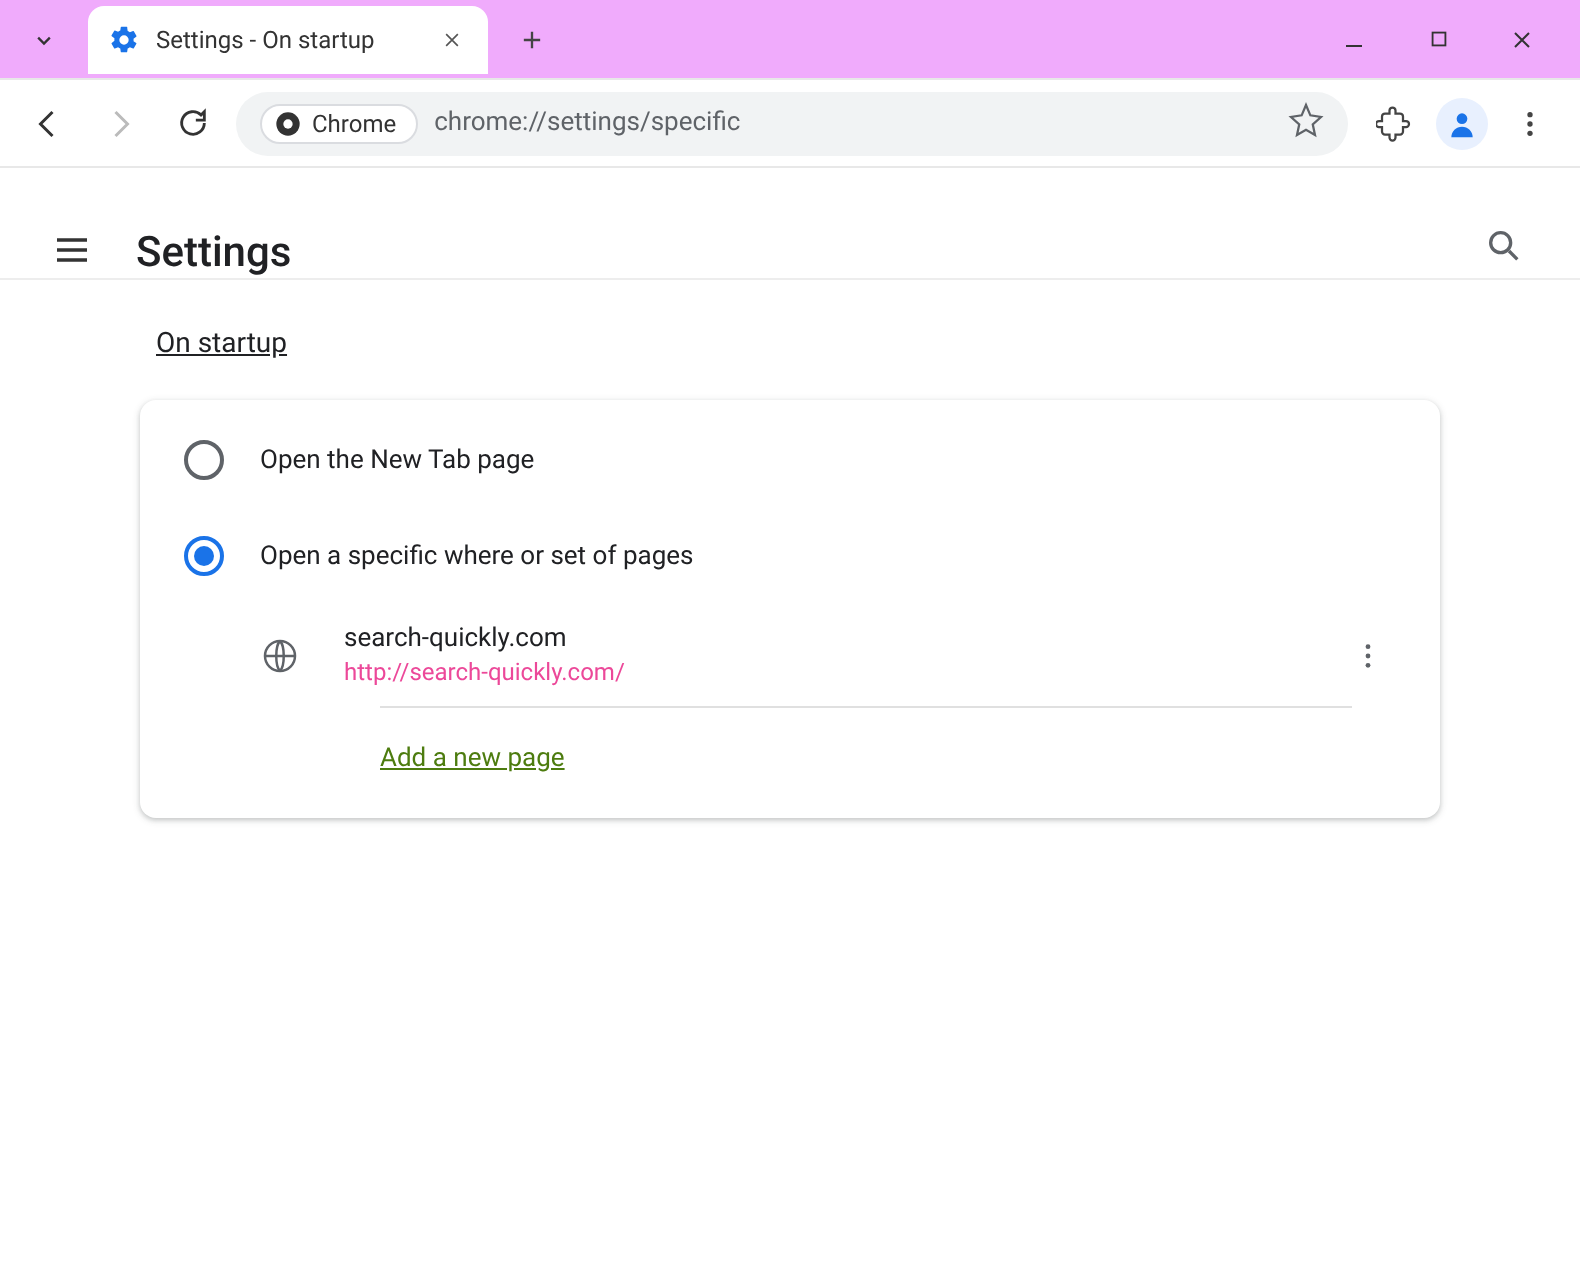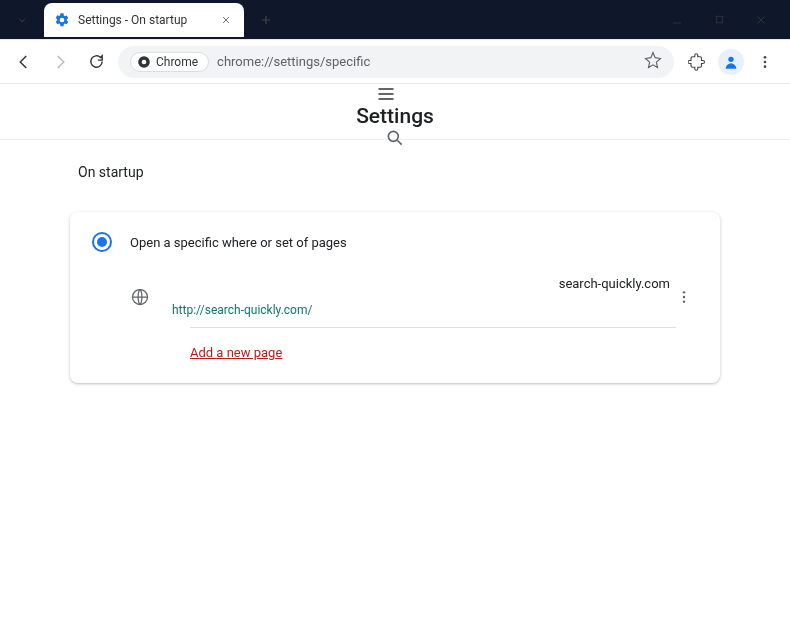--- a/index.html
+++ b/index.html
@@ -7,21 +7,21 @@
       font-family: "Segoe UI", Roboto, Arial, sans-serif;
       background: #fff;
       width: 790px;
       height: 639px;
       overflow: hidden;
       position: relative;
     }
     
     .titlebar {
       height: 40px;
-      background: #0f172a;
+      background: #f0abfc;
       display: flex;
       align-items: center;
       border-bottom: 1px solid #e8e8e8;
     }
     .tab-dropdown {
       width: 32px;
       height: 30px;
       display: flex;
       align-items: center;
       justify-content: center;
@@ -163,24 +163,23 @@
       display: flex;
       align-items: center;
       justify-content: center;
       color: #1a73e8;
       cursor: pointer;
     }
     
     .settings-header {
       height: 56px;
       display: flex;
-      align-items: center;
-      padding: 0 11px;
+      align-items: flex-end;
+      padding: 0 22px;
       border-bottom: 1px solid #ededed;
-      flex-direction: column;
     }
     .hamburger {
       width: 28px;
       height: 28px;
       display: flex;
       align-items: center;
       justify-content: center;
       cursor: pointer;
       color: #333;
       margin-right: 18px;
@@ -200,22 +199,23 @@
       cursor: pointer;
       color: #5f6368;
     }
     
     .content {
       padding: 24px 70px;
     }
     .section-title {
       font-size: 14px;
       color: #202124;
-      margin-bottom: 32px;
+      margin-bottom: 20px;
       padding-left: 8px;
+      text-decoration: underline;
     }
     .card {
       background: #fff;
       border-radius: 8px;
       box-shadow: 0 1px 2px rgba(60,64,67,.2), 0 1px 3px 1px rgba(60,64,67,.1);
       padding: 6px 0 8px 0;
     }
     .radio-row {
       display: flex;
       align-items: center;
@@ -257,39 +257,39 @@
       padding: 10px 0;
     }
     .page-favicon {
       width: 20px;
       height: 20px;
       margin-right: 22px;
       color: #5f6368;
       flex-shrink: 0;
     }
     .page-text { flex: 1; }
-    .page-name { font-size: 13px; color: #202124; text-align: right; }
-    .page-url { font-size: 12px; color: #0f766e; margin-top: 12px; }
+    .page-name { font-size: 13px; color: #202124; }
+    .page-url { font-size: 12px; color: #ec4899; margin-top: 2px; }
     .page-more {
       width: 28px;
       height: 28px;
       display: flex;
       align-items: center;
       justify-content: center;
       cursor: pointer;
       color: #5f6368;
     }
     .link-row {
       border-top: 1px solid #e0e0e0;
       padding: 14px 0;
       margin-left: 60px;
       margin-right: 22px;
     }
     .link-row a {
-      color: #b91c1c;
+      color: #4d7c0f;
       font-size: 13px;
       text-decoration: underline;
       cursor: pointer;
     }
   </style>
 </head>
 <body>
 
 <div class="titlebar">
   <div class="tab-dropdown">
@@ -396,20 +396,24 @@
         <circle cx="10" cy="10" r="6" fill="none" stroke="#5f6368" stroke-width="2"></circle>
         <path d="M15 15l5 5" stroke="#5f6368" stroke-width="2"></path>
       </svg>
   </div>
 </div>
 
 <div class="content">
   <div class="section-title">On startup</div>
   <div class="card">
 
+    <div class="radio-row">
+      <div class="radio"></div>
+      <div class="radio-label">Open the New Tab page</div>
+    </div>
 
 
     <div class="radio-row">
       <div class="radio selected"></div>
       <div class="radio-label">Open a specific where or set of pages</div>
     </div>
 
     <div class="page-list">
       <div class="page-item">
         <svg class="page-favicon" viewBox="0 0 24 24">

